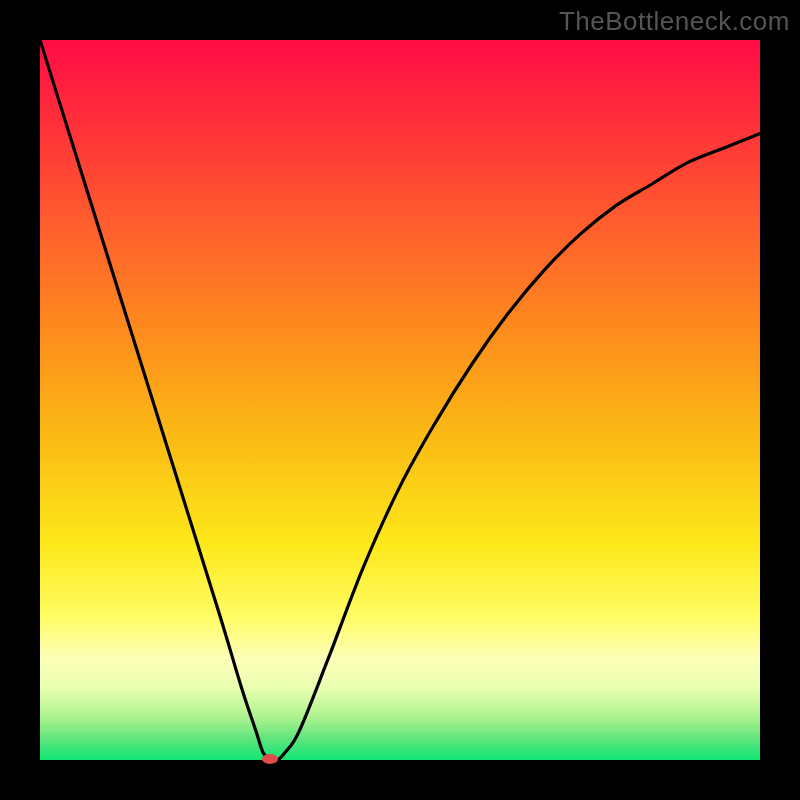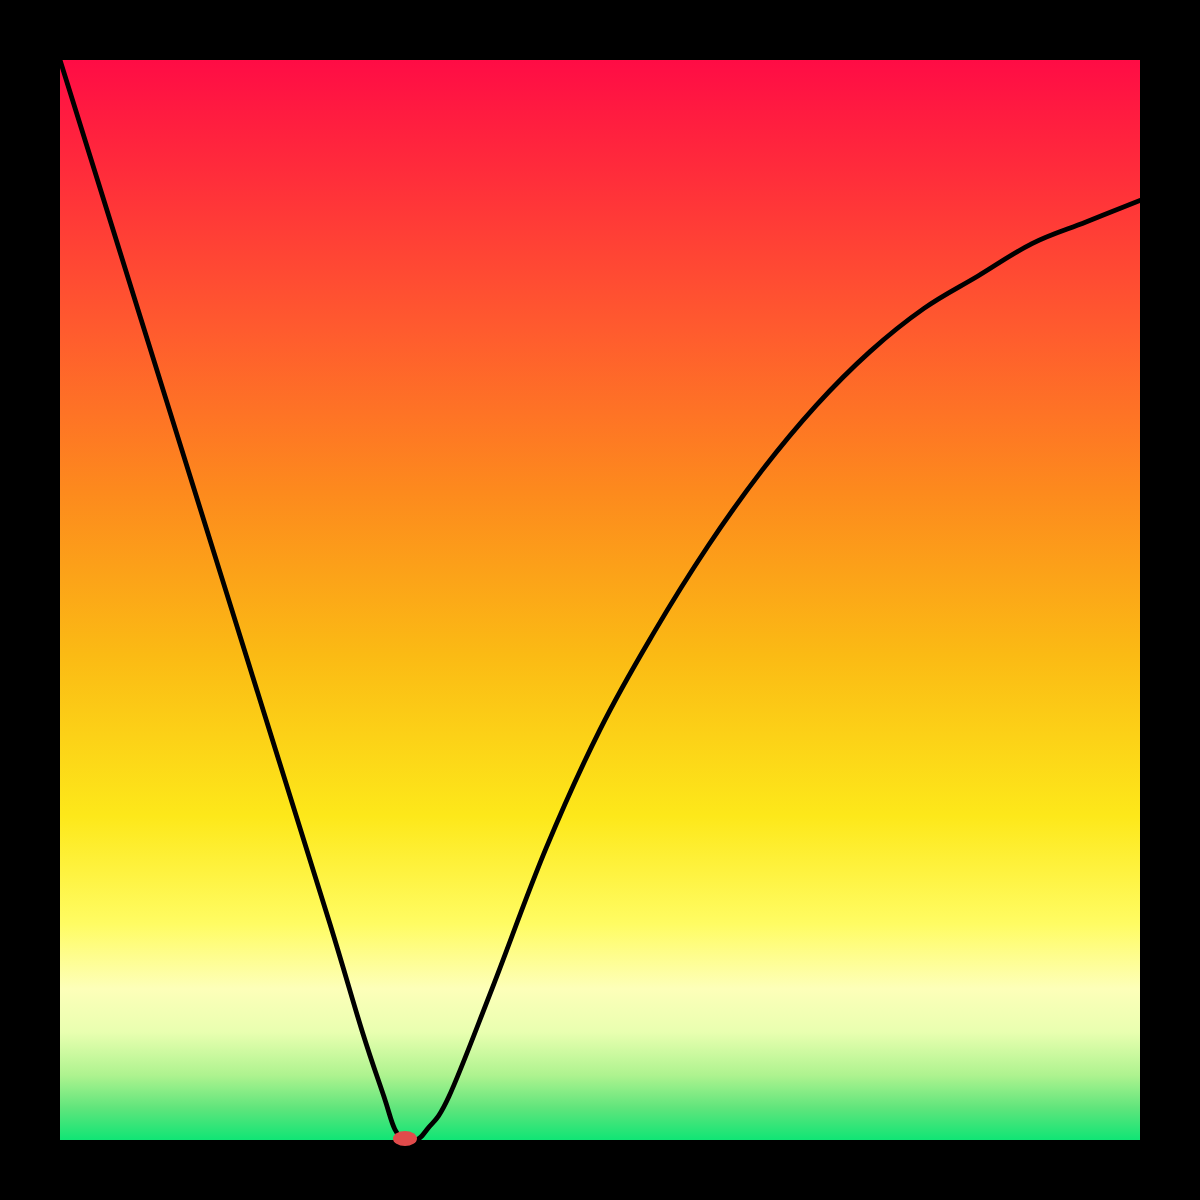--- a/index.html
+++ b/index.html
@@ -61,20 +61,21 @@
     height: 10px;
     background: #e14b4b;
     border-radius: 50%;
   }
 </style>
 </head>
 <body>
 
 <div class="frame">
 
+  <div class="watermark">TheBottleneck.com</div>
 
   <div class="plot-area">
 
     <svg class="curve" width="720" height="720" viewBox="0 0 720 720">
       <path id="curve-path" fill="none" stroke="#000000" stroke-width="3.2" stroke-linecap="round" stroke-linejoin="round" d="M 0.00 0.00 C 6.48 20.74, 23.04 73.73, 36.00 115.20 C 48.96 156.67, 59.04 188.93, 72.00 230.40 C 84.96 271.87, 95.04 304.13, 108.00 345.60 C 120.96 387.07, 131.04 419.33, 144.00 460.80 C 156.96 502.27, 169.63 542.30, 180.00 576.00 C 190.37 609.70, 195.12 627.26, 201.60 648.00 C 208.08 668.74, 212.11 679.54, 216.00 691.20 C 219.89 702.86, 220.61 707.62, 223.20 712.80 C 225.79 717.98, 227.81 718.70, 230.40 720.00 C 232.99 721.30, 235.01 721.30, 237.60 720.00 C 240.19 718.70, 240.91 717.98, 244.80 712.80 C 248.69 707.62, 251.42 708.05, 259.20 691.20 C 266.98 674.35, 276.34 649.01, 288.00 619.20 C 299.66 589.39, 311.04 556.70, 324.00 525.60 C 336.96 494.50, 347.04 472.32, 360.00 446.40 C 372.96 420.48, 383.04 403.63, 396.00 381.60 C 408.96 359.57, 419.04 343.44, 432.00 324.00 C 444.96 304.56, 455.04 290.45, 468.00 273.60 C 480.96 256.75, 491.04 244.66, 504.00 230.40 C 516.96 216.14, 527.04 206.06, 540.00 194.40 C 552.96 182.74, 563.04 174.67, 576.00 165.60 C 588.96 156.53, 599.04 151.78, 612.00 144.00 C 624.96 136.22, 635.04 128.88, 648.00 122.40 C 660.96 115.92, 671.04 113.18, 684.00 108.00 C 696.96 102.82, 713.52 96.19, 720.00 93.60"></path>
     </svg>
 
     <div id="dot" class="red-dot" style="left: 222.4px; top: 714px; background: rgb(225, 75, 75);"></div>
 
   </div>

